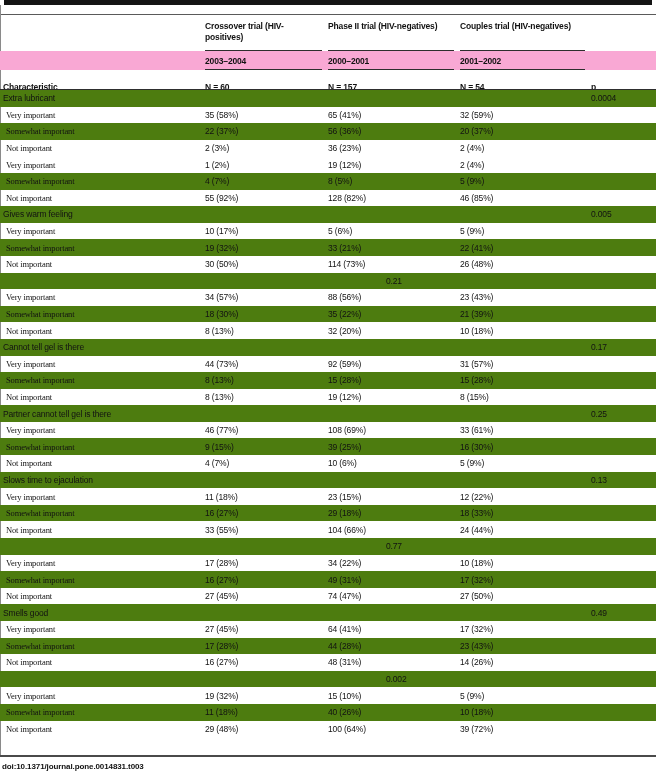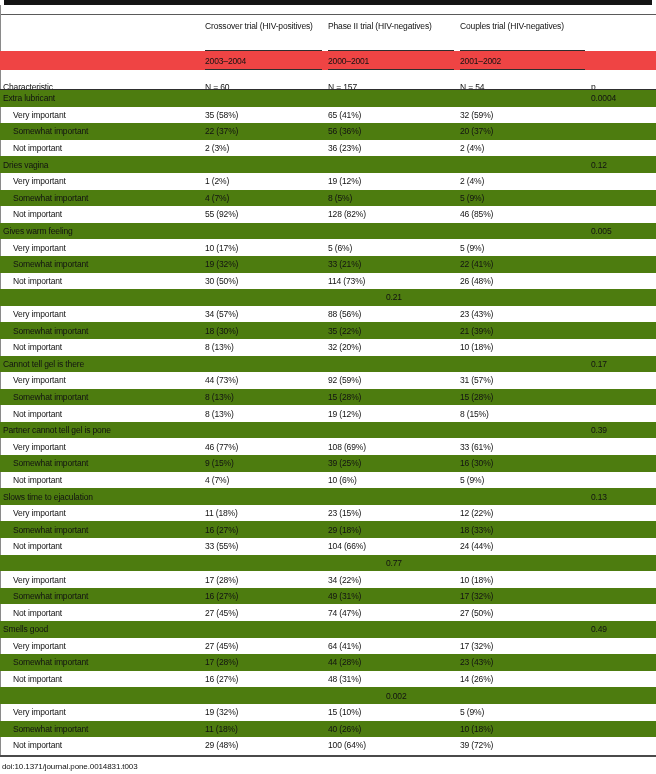--- a/index.html
+++ b/index.html
@@ -6,42 +6,42 @@
   html, body { width: 656px; height: 774px; background: #ffffff; }
   body { font-family: "Liberation Sans", sans-serif; color: #121212; }
   .page { position: relative; width: 656px; height: 774px; background: #fff; overflow: hidden; }
 
   .top-bar   { position: absolute; top: 0; left: 4px; width: 648px; height: 5px; background: #141414; }
   .top-line  { position: absolute; top: 14px; left: 0; width: 656px; height: 1px; background: #5a5a5a; }
   .left-line { position: absolute; top: 5px; left: 0; width: 1px; height: 752px; background: #8a8a8a; }
 
   .hrow { position: absolute; left: 0; width: 656px; display: flex; }
   .hrow-a { top: 15px; height: 36px; }
-  .hrow-b { top: 51px; height: 19px; background: #ef4444; }
+  .hrow-b { top: 51px; height: 19px; background: #f9a8d4; }
   .hrow-c { top: 70px; height: 34px; }
   .hdr-rule    { position: absolute; top: 89px; left: 0; width: 656px; height: 1px; background: #2e2e2e; }
   .bottom-rule { position: absolute; top: 755px; left: 0; width: 656px; height: 2px; background: #4a4a4a; }
-  .doi { position: absolute; top: 762px; left: 2px; font-size: 8px; letter-spacing: -0.1px; color: #111; }
+  .doi { position: absolute; top: 762px; left: 2px; font-size: 8px; letter-spacing: -0.1px; color: #111; font-weight: bold; }
 
   .c  { flex: 0 0 auto; position: relative; }
   .c1 { width: 205px; padding-left: 3px; }
   .c2 { width: 123px; }
   .c3 { width: 132px; }
   .c4 { width: 131px; }
   .c5 { width: 65px; }
 
-  .hrow .c { font-weight: 400; font-size: 8.5px; letter-spacing: -0.15px; }
+  .hrow .c { font-weight: 700; font-size: 8.5px; letter-spacing: -0.15px; }
   .hrow-a .htxt { padding-top: 6px; line-height: 11px; padding-right: 14px; }
   .uline { position: absolute; left: 0; right: 6px; bottom: 0; height: 1px; background: #2e2e2e; }
   .hrow-b .c, .hrow-c .c { display: flex; align-items: center; }
 
   .tbody { position: absolute; top: 90px; left: 0; width: 656px; }
   .brow { display: flex; width: 656px; height: 16.6px; align-items: center; font-size: 8.5px; letter-spacing: -0.15px; }
   .brow.gray { background: #4d7c0f; }
-  .brow .indent { padding-left: 13px; }
+  .brow .indent { padding-left: 6px; font-family: Liberation Serif, serif; }
 </style>
 </head>
 <body>
 
 <div class="page">
   <div class="top-bar"></div>
   <div class="top-line"></div>
   <div class="left-line"></div>
 
   <div class="hrow hrow-a">
@@ -110,27 +110,20 @@
         <div class="c c4">20 (37%)</div>
         <div class="c c5"></div>
       </div>
       <div class="brow">
         <div class="c c1 indent">Not important</div>
         <div class="c c2">2 (3%)</div>
         <div class="c c3">36 (23%)</div>
         <div class="c c4">2 (4%)</div>
         <div class="c c5"></div>
       </div>
-      <div class="brow gray">
-        <div class="c c1">Dries vagina</div>
-        <div class="c c2"></div>
-        <div class="c c3"></div>
-        <div class="c c4"></div>
-        <div class="c c5">0.12</div>
-      </div>
       <div class="brow">
         <div class="c c1 indent">Very important</div>
         <div class="c c2">1 (2%)</div>
         <div class="c c3">19 (12%)</div>
         <div class="c c4">2 (4%)</div>
         <div class="c c5"></div>
       </div>
       <div class="brow gray">
         <div class="c c1 indent">Somewhat important</div>
         <div class="c c2">4 (7%)</div>
@@ -222,25 +215,25 @@
         <div class="c c5"></div>
       </div>
       <div class="brow">
         <div class="c c1 indent">Not important</div>
         <div class="c c2">8 (13%)</div>
         <div class="c c3">19 (12%)</div>
         <div class="c c4">8 (15%)</div>
         <div class="c c5"></div>
       </div>
       <div class="brow gray">
-        <div class="c c1">Partner cannot tell gel is pone</div>
-        <div class="c c2"></div>
-        <div class="c c3"></div>
-        <div class="c c4"></div>
-        <div class="c c5">0.39</div>
+        <div class="c c1">Partner cannot tell gel is there</div>
+        <div class="c c2"></div>
+        <div class="c c3"></div>
+        <div class="c c4"></div>
+        <div class="c c5">0.25</div>
       </div>
       <div class="brow">
         <div class="c c1 indent">Very important</div>
         <div class="c c2">46 (77%)</div>
         <div class="c c3">108 (69%)</div>
         <div class="c c4">33 (61%)</div>
         <div class="c c5"></div>
       </div>
       <div class="brow gray">
         <div class="c c1 indent">Somewhat important</div>

